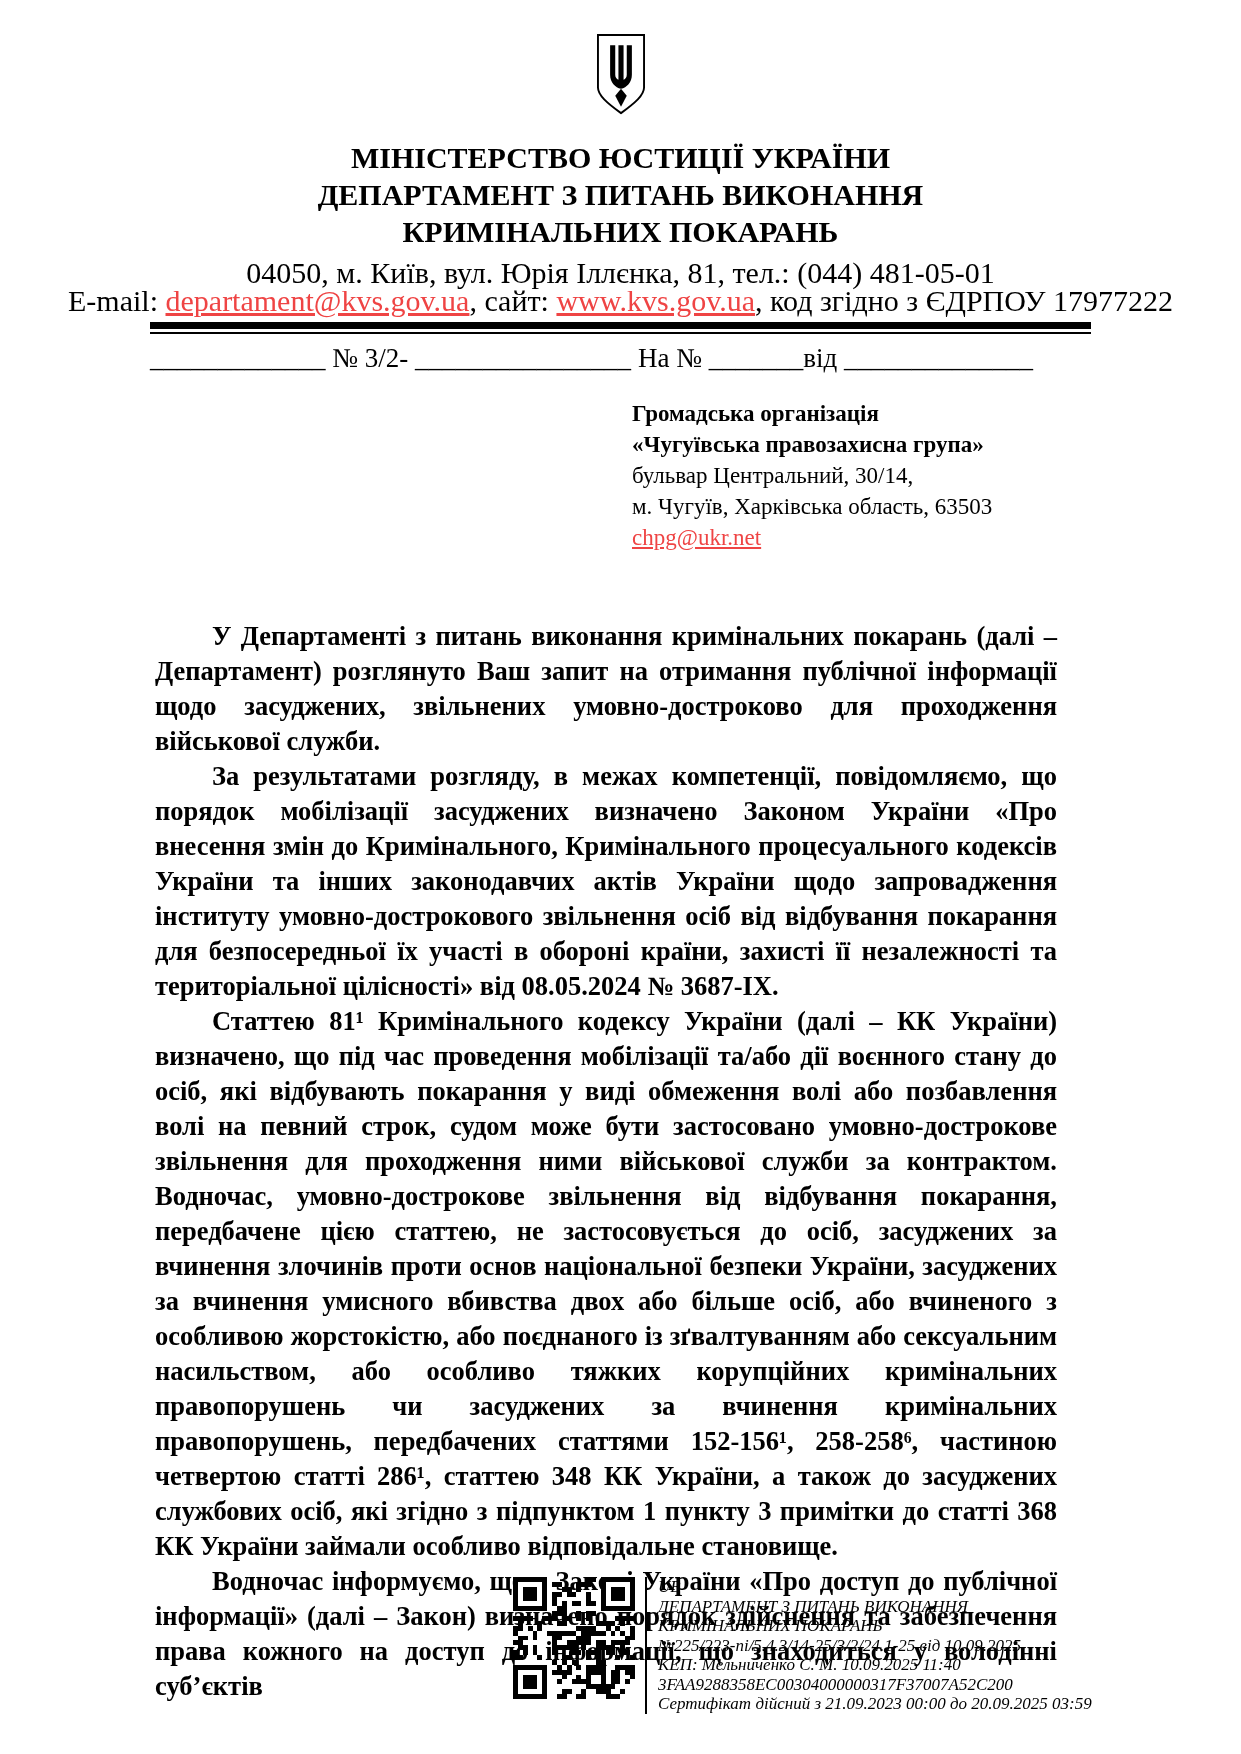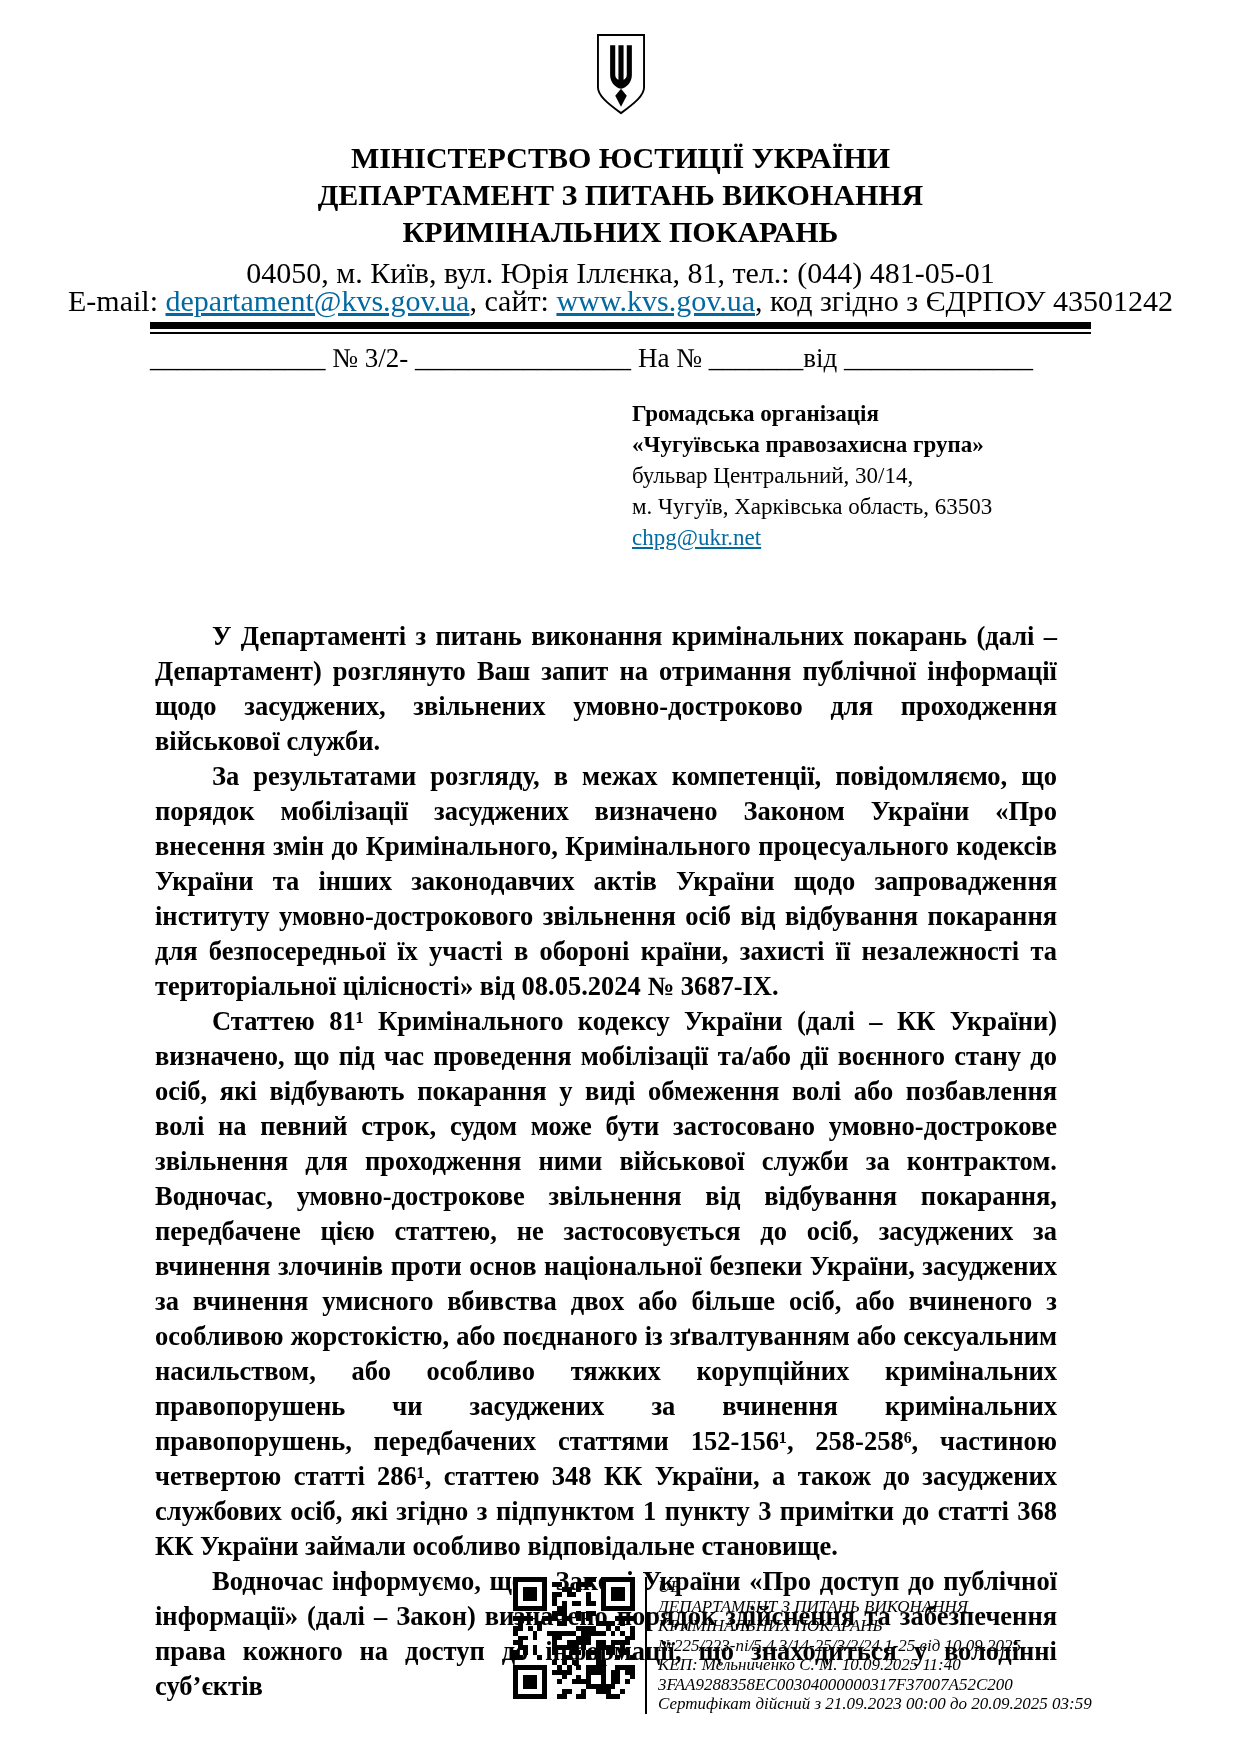--- a/index.html
+++ b/index.html
@@ -10,21 +10,21 @@
     background:#ffffff;
     font-family:"Liberation Serif", serif;
     color:#000;
     overflow:hidden;
   }
   .header{text-align:center;padding-top:25px;}
   .emblem{display:inline-block;width:64px;height:102px;}
   .emblem svg{width:100%;height:100%;}
   .title{font-weight:bold;font-size:30px;line-height:37px;margin-top:8px;}
   .address{font-size:30px;line-height:28px;margin-top:9px;}
-  .lnk{color:#0369a1;text-decoration:underline;cursor:pointer;}
+  .lnk{color:#ef4444;text-decoration:underline;cursor:pointer;}
   .divider{width:941px;margin:7px auto 0;height:3px;border-top:7px solid #000;border-bottom:2px solid #000;}
   .ref-row{width:941px;margin:9px auto 0;font-size:27px;display:flex;white-space:pre;}
   .ref-left{flex:0 0 488px;}
   .ref-right{flex:1;}
   .recipient{margin:24px 0 0 632px;font-size:23px;line-height:31px;}
   .recipient .bold{font-weight:bold;}
   .body-text{width:902px;margin:66px 0 0 155px;font-size:26.5px;line-height:35px;text-align:justify;font-weight:bold;}
   .body-text p{margin:0;text-indent:57px;}
   .stamp{position:absolute;left:513px;top:1577px;display:flex;align-items:stretch;font-style:italic;}
   .qr{width:122px;height:122px;flex:0 0 122px;}
@@ -45,21 +45,21 @@
       </svg>
     </span>
     <div class="title">
       <div>МІНІСТЕРСТВО ЮСТИЦІЇ УКРАЇНИ</div>
       <div>ДЕПАРТАМЕНТ З ПИТАНЬ ВИКОНАННЯ</div>
       <div>КРИМІНАЛЬНИХ ПОКАРАНЬ</div>
     </div>
     <div class="address">
       <div>04050, м. Київ, вул. Юрія Іллєнка, 81, тел.: (044) 481-05-01</div>
       <div>
-        <span>E-mail: </span><span class="lnk">departament@kvs.gov.ua</span><span>, сайт: </span><span class="lnk">www.kvs.gov.ua</span><span>, код згідно з ЄДРПОУ 43501242</span>
+        <span>E-mail: </span><span class="lnk">departament@kvs.gov.ua</span><span>, сайт: </span><span class="lnk">www.kvs.gov.ua</span><span>, код згідно з ЄДРПОУ 17977222</span>
       </div>
     </div>
   </div>
 
   <div class="divider"></div>
 
   <div class="ref-row">
     <span class="ref-left">_____________ № 3/2- ________________</span>
     <span class="ref-right">На № _______від ______________</span>
   </div>

